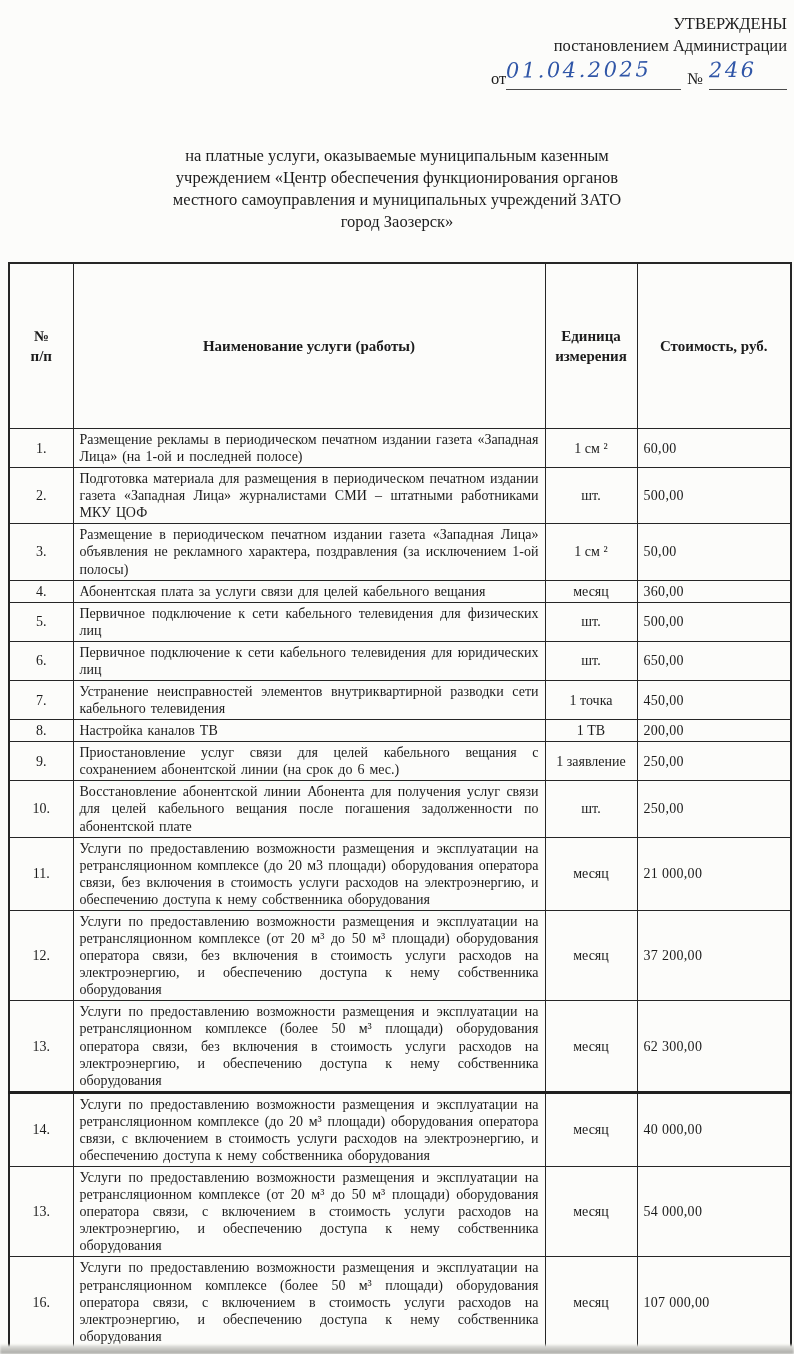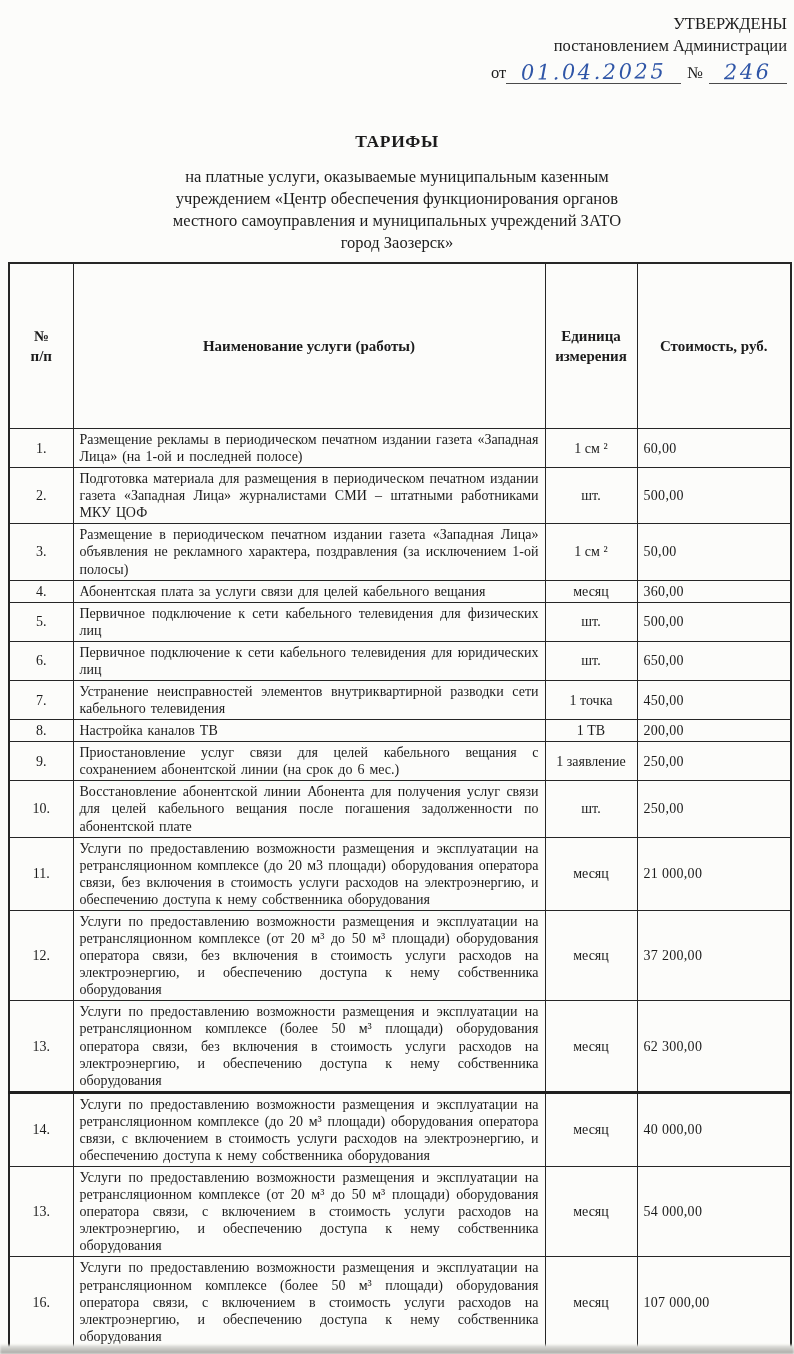--- a/index.html
+++ b/index.html
@@ -28,23 +28,23 @@
   .approval .date-line {
     margin-top: 4px;
     display: flex;
     justify-content: flex-end;
     align-items: flex-end;
     font-size: 16.5px;
   }
   .blank {
     display: inline-block;
     border-bottom: 1.8px solid #4a4a4a;
-    text-align: center;
+    text-align: left;
     line-height: 1;
-    padding-bottom: 1px;
+    padding-bottom: 9px;
   }
   .blank.date { min-width: 175px; margin: 0 6px 0 0; }
   .blank.num  { min-width: 78px;  margin-left: 6px; }
   .hand {
     font-family: "DejaVu Serif", serif;
     font-style: italic;
     font-size: 21px;
     letter-spacing: 2.5px;
     line-height: 0.85;
     display: inline-block;
@@ -132,21 +132,20 @@
   <div>постановлением Администрации</div>
   <div class="date-line">
     <span>от</span>
     <span class="blank date"><span class="hand ink" style="color: rgb(48, 86, 167);">01.04.2025</span></span>
     <span>№</span>
     <span class="blank num"><span class="hand ink" style="color: rgb(48, 86, 167);">246</span></span>
   </div>
 </div>
 
 <div class="title-wrap">
-  <div class="title-heading">ТАРИФЫ</div>
   <div class="title-sub">на платные услуги, оказываемые муниципальным казенным
 учреждением «Центр обеспечения функционирования органов
 местного самоуправления и муниципальных учреждений ЗАТО
 город Заозерск»</div>
 </div>
 
 <table class="tariffs">
   <colgroup>
     <col style="width:64px">
     <col style="width:472px">

